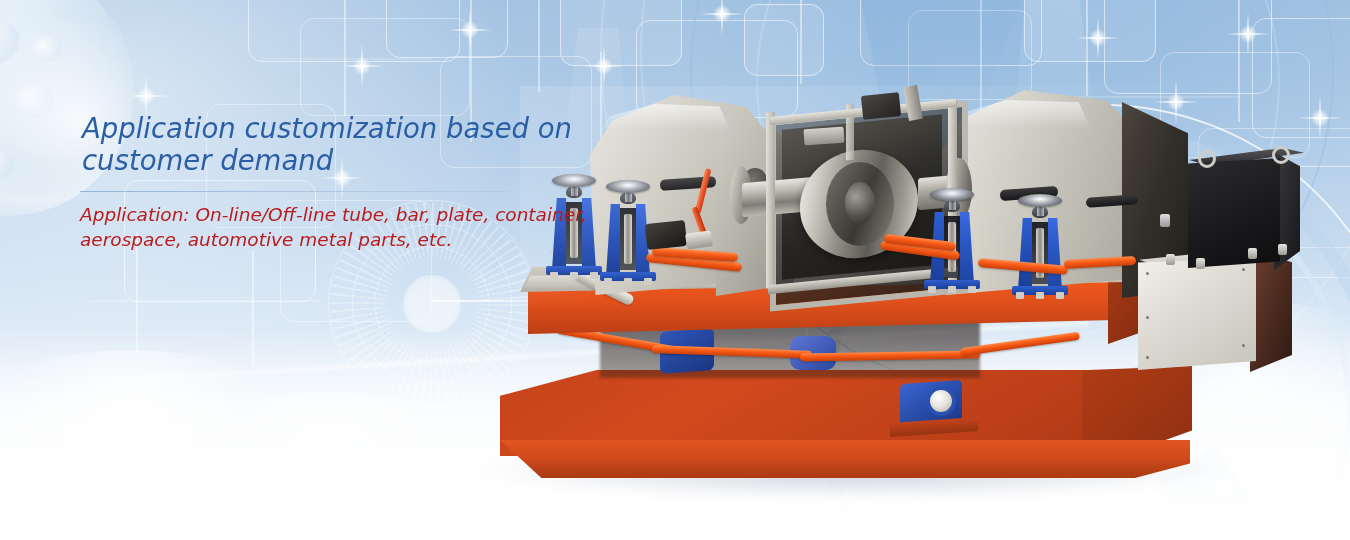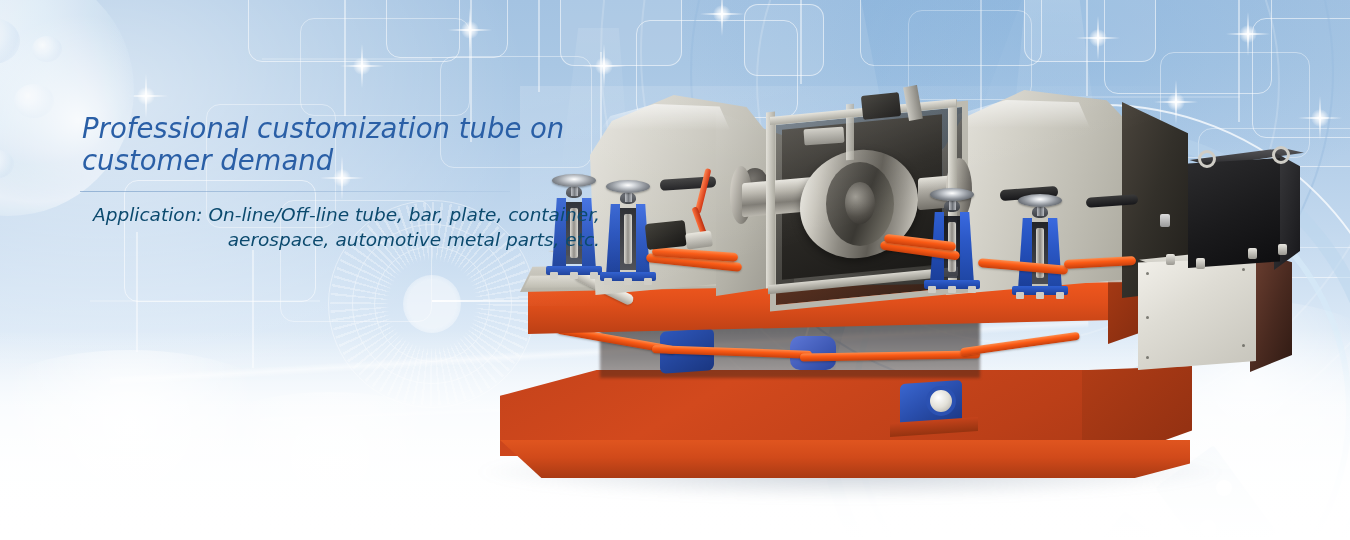--- a/index.html
+++ b/index.html
@@ -206,22 +206,21 @@
   .divider{
     margin:14px 0 0 0;
     width:430px;height:1px;
     background:linear-gradient(to right, rgba(110,150,195,.62), rgba(110,150,195,.10));
   }
   .application{
     margin:11px 0 0 0;
     font-family:"DejaVu Sans","Liberation Sans",sans-serif;
     font-style:italic;
     font-size:18.5px;line-height:1.34;
-    color:#0c4a6e;
-    text-align:right;
+    color:#b91c1c;
   }
 
   
   .machine{
     position:absolute;left:0;top:0;width:1350px;height:540px;
     z-index:30;pointer-events:none;
   }
   .machine *{position:absolute;}
 
   
@@ -792,18 +791,18 @@
     <div class="bolt" style="left:1166px;top:254px;"></div>
     <div class="bolt" style="left:1196px;top:258px;"></div>
     <div class="bolt" style="left:1248px;top:248px;"></div>
     <div class="bolt" style="left:1278px;top:244px;"></div>
     <div style="left:1160px;top:214px;width:10px;height:13px;background:linear-gradient(to bottom,#ddd,#999);border-radius:2px;"></div>
 
     <div class="machine-sheen"></div>
   </div>
 
   <div class="copy">
-    <div class="subtitle">Professional customization tube on customer demand</div>
+    <div class="subtitle">Application customization based on customer demand</div>
     <div class="divider"></div>
     <div class="application">Application: On-line/Off-line tube, bar, plate, container, aerospace, automotive metal parts, etc.</div>
   </div>
 
 </div>
 
 </body></html>

